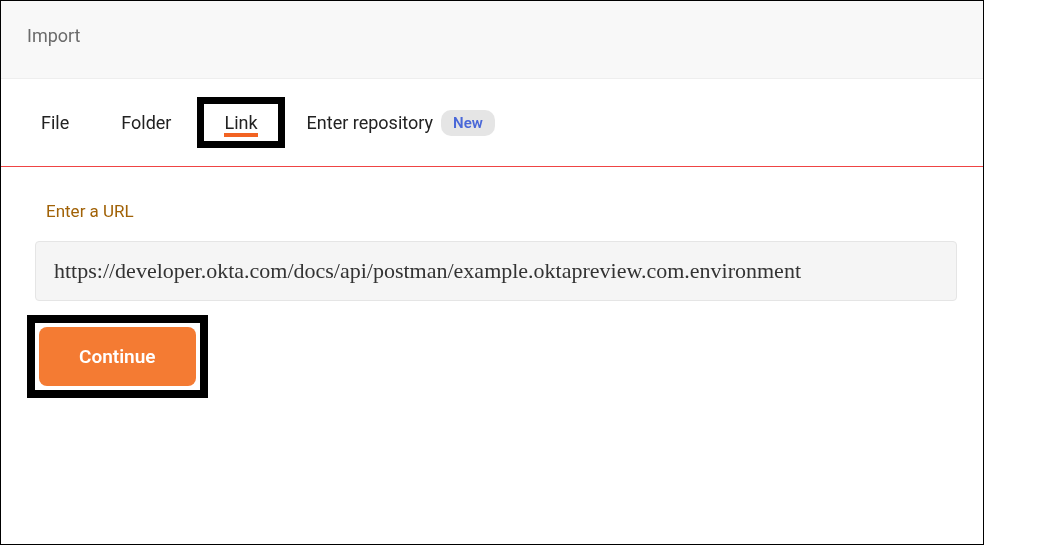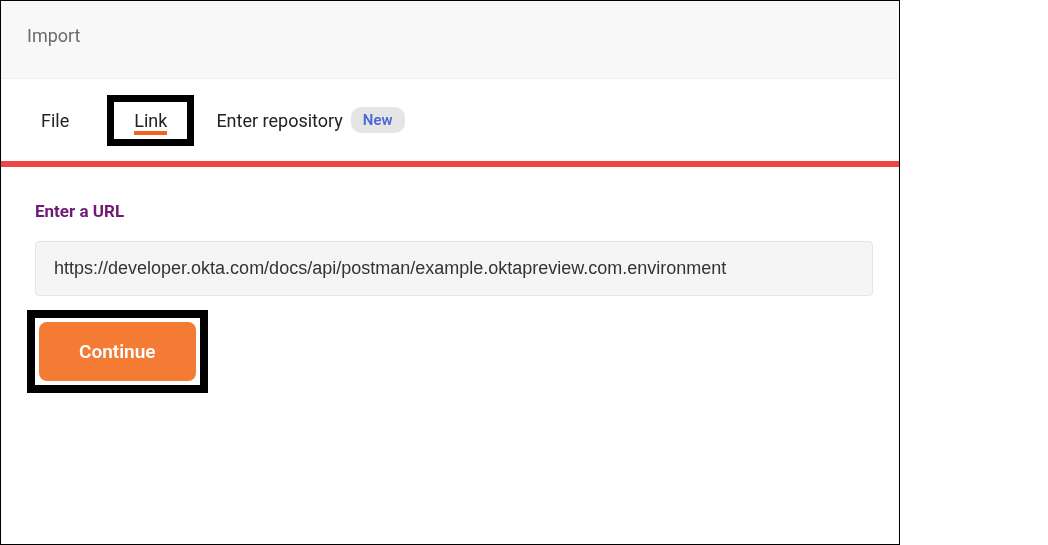--- a/index.html
+++ b/index.html
@@ -9,21 +9,21 @@
     }
     body {
       font-family: -apple-system, BlinkMacSystemFont, "Segoe UI", Roboto, Helvetica, Arial, sans-serif;
       background: #fff;
       width: 1048px;
       height: 545px;
       overflow: hidden;
     }
     .outer-border {
       border: 1px solid #000;
-      width: 900px;
+      width: 984px;
       height: 545px;
       overflow: hidden;
       position: relative;
     }
     .header-area {
       background: #f8f8f8;
       height: 78px;
       border-bottom: 1px solid #eee;
       padding: 24px 26px 0 26px;
     }
@@ -31,21 +31,21 @@
       color: #6b6b6b;
       font-size: 18px;
       font-weight: 400;
     }
     .tabs-row {
       background: #fff;
       display: flex;
       align-items: center;
       padding: 0 26px;
       height: 88px;
-      border-bottom: 6px solid #ef4444;
+      border-bottom: 1px solid #ef4444;
       gap: 8px;
     }
     .tab {
       color: #222;
       font-size: 18px;
       cursor: pointer;
       padding: 10px 14px;
       position: relative;
       display: inline-flex;
       align-items: center;
@@ -77,34 +77,35 @@
       color: #4a68d8;
       font-weight: 600;
       font-size: 15px;
       padding: 4px 12px;
       border-radius: 10px;
     }
     .content-area {
       padding: 34px 26px 0 34px;
     }
     .field-label {
-      color: #701a75;
+      color: #a16207;
       font-size: 17px;
-      font-weight: 700;
+      font-weight: 400;
       margin-bottom: 20px;
+      margin-left: 11px;
     }
     .url-input {
       width: 100%;
       background: #f5f5f5;
       border: 1px solid #e5e5e5;
       border-radius: 4px;
-      font-size: 18px;
+      font-size: 22px;
       color: #333;
       padding: 16px 18px;
-      font-family: Liberation Sans, sans-serif;
+      font-family: Liberation Serif, serif;
       outline: none;
     }
     .continue-wrap {
       border: 8px solid #000;
       display: inline-block;
       margin-top: 14px;
       margin-left: -8px;
       padding: 4px;
     }
     .continue-btn {
@@ -123,20 +124,21 @@
 <body>
 
 <div class="outer-border">
 
   <div class="header-area">
     <div class="header-title">Import</div>
   </div>
 
   <div class="tabs-row">
     <span class="tab tab-file">File</span>
+    <span class="tab tab-folder">Folder</span>
 
     <span class="link-tab-wrap">
       <span class="link-tab-text">Link</span>
       <span class="link-underline"></span>
     </span>
 
 
     <span class="tab">
       <span>Enter repository</span>
       <span class="new-badge">New</span>

